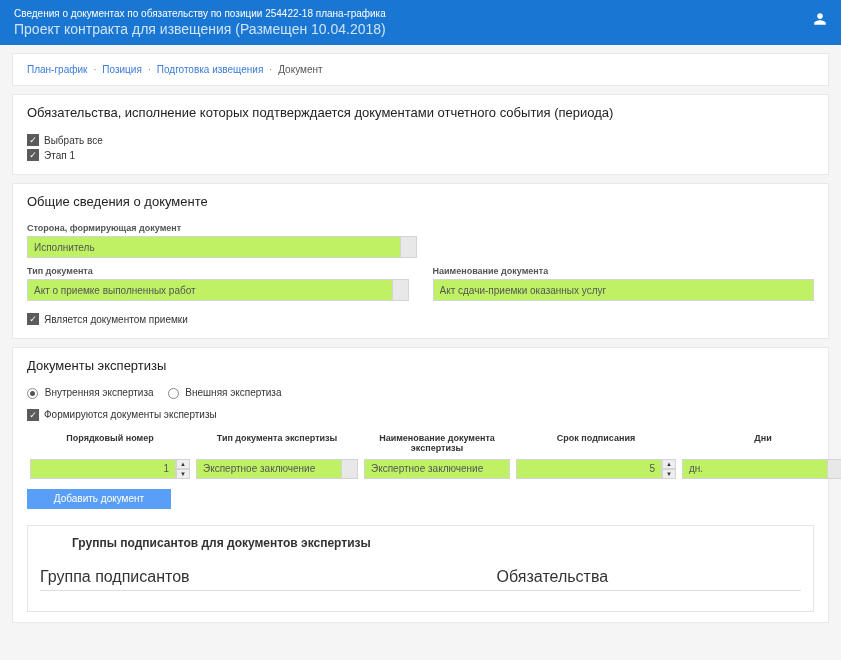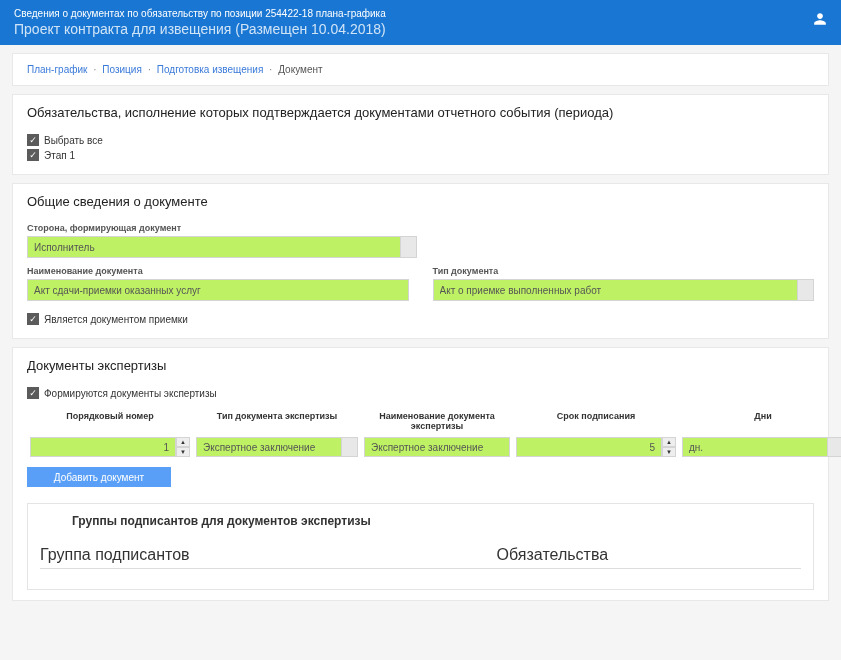--- a/index.html
+++ b/index.html
@@ -155,43 +155,53 @@
   <div class="section-title">Общие сведения о документе</div>
 
   <div class="field-label">Сторона, формирующая документ</div>
   <div class="input-wrap" style="width:390px">
     <input value="Исполнитель" style="">
     <span class="dd-btn"></span>
   </div>
 
   <div class="row2">
     <div>
-      <div class="field-label">Наименование документа</div>
-      <div class="input-wrap">
-        <input value="Акт сдачи-приемки оказанных услуг" style="">
-      </div>
-    </div>
-    <div>
       <div class="field-label">Тип документа</div>
       <div class="input-wrap">
         <input value="Акт о приемке выполненных работ" style="">
         <span class="dd-btn"></span>
       </div>
     </div>
+    <div>
+      <div class="field-label">Наименование документа</div>
+      <div class="input-wrap">
+        <input value="Акт сдачи-приемки оказанных услуг" style="">
+      </div>
+    </div>
   </div>
 
   <div class="chk-row" style="margin-top:12px">
     <span class="chk checked"></span>
     <span>Является документом приемки</span>
   </div>
 </div>
 
 <div class="card">
   <div class="section-title">Документы экспертизы</div>
 
+  <div class="radio-row">
+    <span>
+      <span class="radio sel"></span>
+      <span>Внутренняя экспертиза</span>
+    </span>
+    <span>
+      <span class="radio"></span>
+      <span>Внешняя экспертиза</span>
+    </span>
+  </div>
 
   <div class="chk-row">
     <span class="chk checked"></span>
     <span>Формируются документы экспертизы</span>
   </div>
 
   <table class="exp-table">
     <colgroup>
       <col style="width:48px">
         <col style="width:130px">

